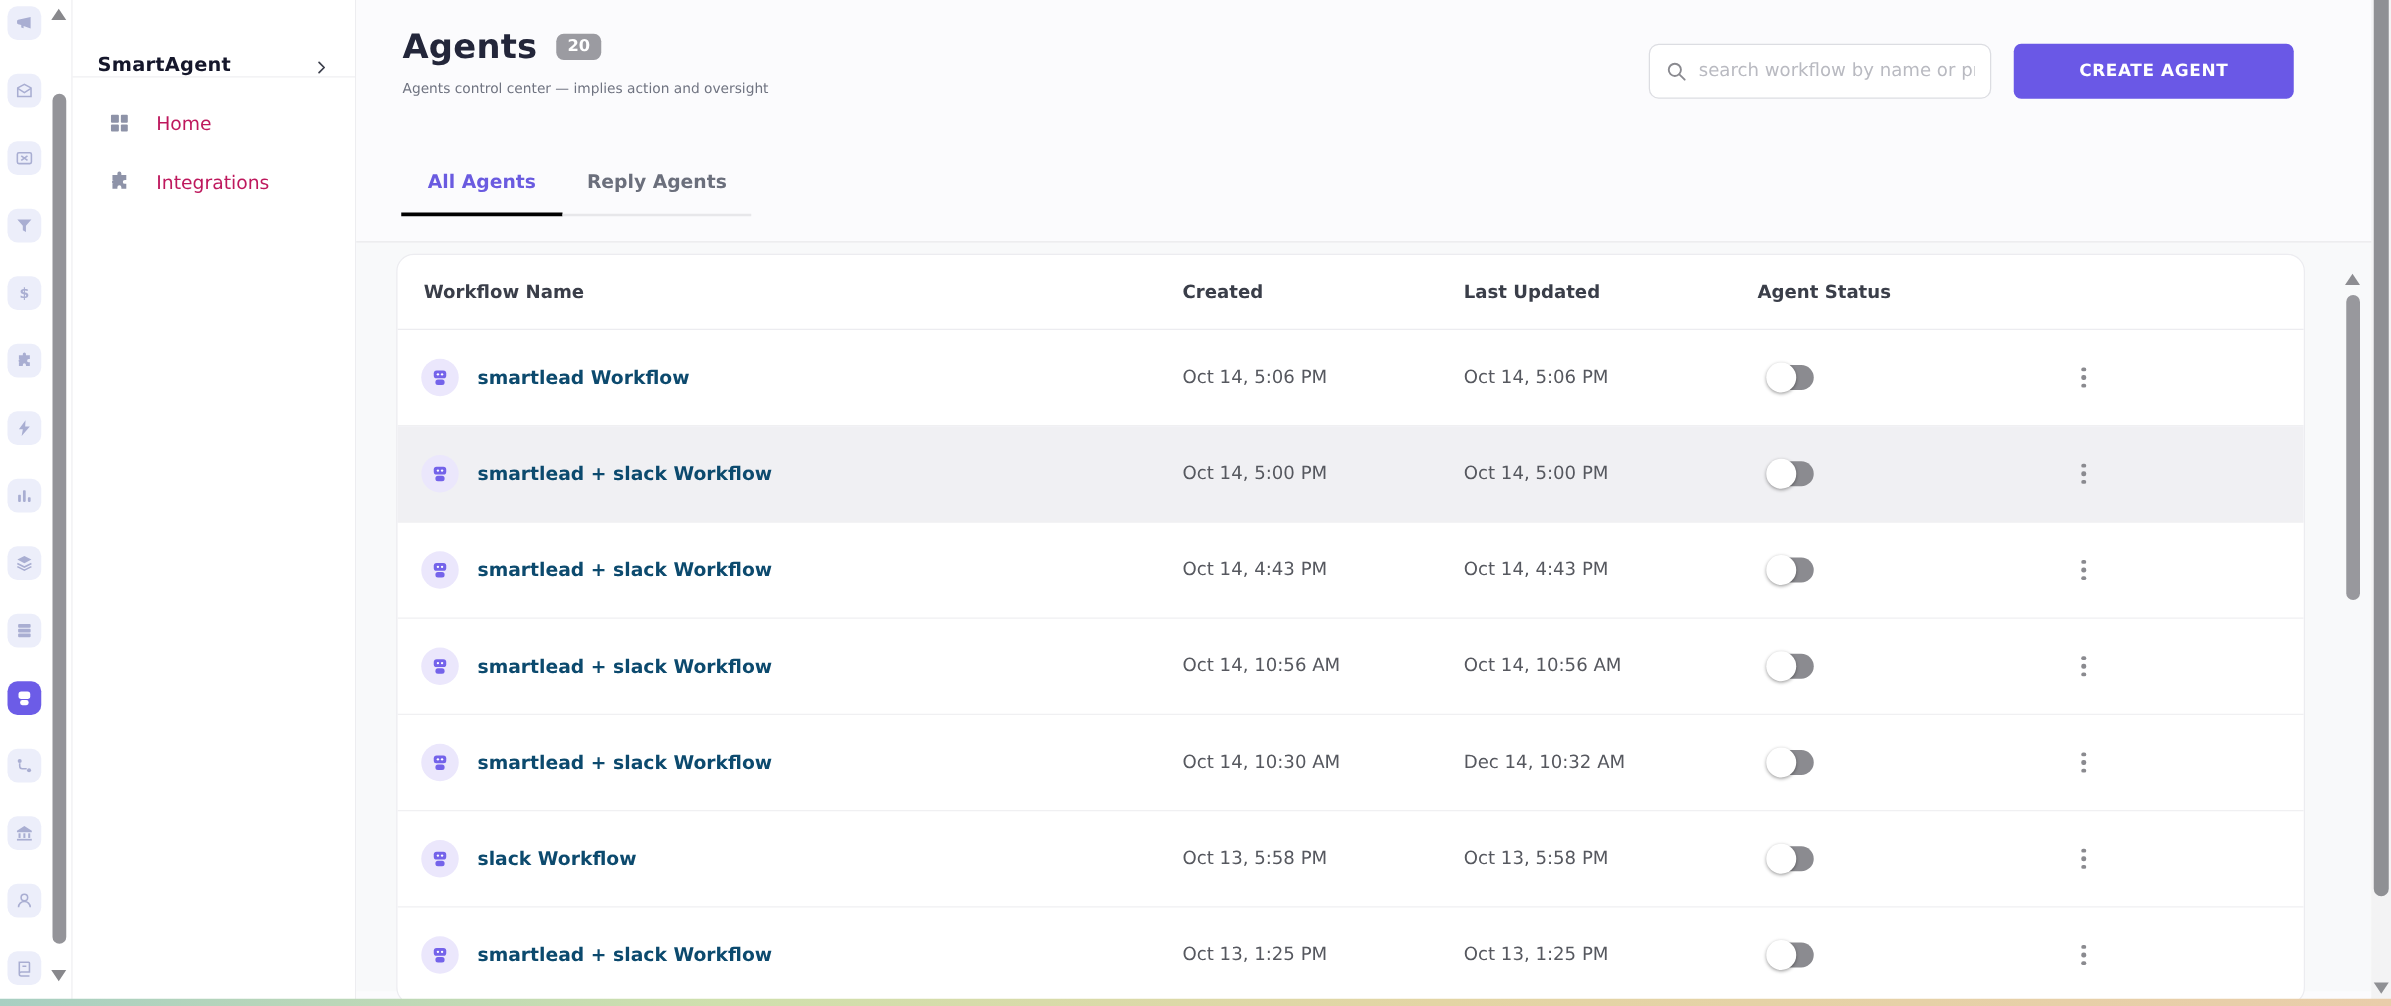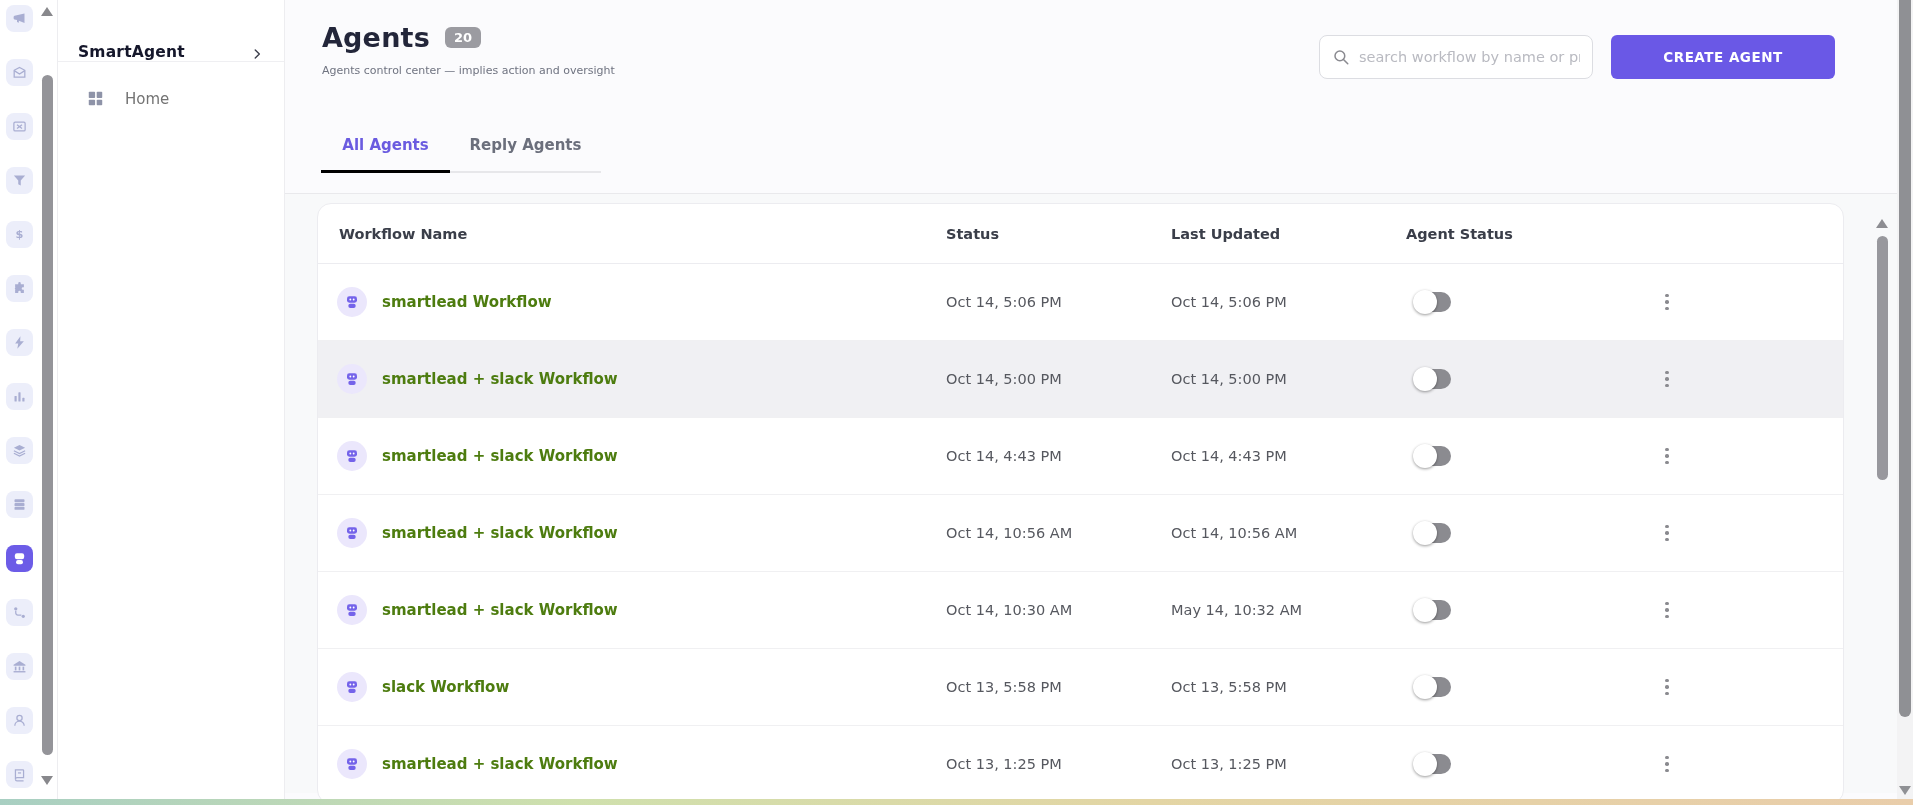--- a/index.html
+++ b/index.html
@@ -23,21 +23,21 @@
   .rail-scroll .sb-thumb { top:75px; left:4px; width:11px; height:680px; }
   .rail-scroll .arrow-down { top:776px; left:3px; }
 
   
   .sidebar { width:228px; background:#fff; border-left:1px solid #ededf0; border-right:1px solid #ededf0; flex:0 0 auto; }
   .sb-head { height:62px; display:flex; align-items:flex-end; justify-content:space-between; padding:0 20px; border-bottom:1px solid #efeff2; }
   .sb-brand { font-size:15.5px; font-weight:700; color:#15172b; letter-spacing:.2px; }
   .sb-chevron { color:#3c3f4c; width:14px; height:14px; cursor:pointer; }
   .sb-chevron svg { width:14px; height:14px; display:block; }
   .sb-nav { padding:16px 13px; }
-  .nav-item { height:41px; border-radius:10px; display:flex; align-items:center; padding:0 15px; gap:20px; color:#737373; font-size:15px; margin-bottom:6px; cursor:pointer; }
+  .nav-item { height:41px; border-radius:10px; display:flex; align-items:center; padding:0 15px; gap:20px; color:#be185d; font-size:15px; margin-bottom:6px; cursor:pointer; }
   .nav-item .nav-icon { width:19px; height:19px; color:#8e93a8; }
   .nav-item .nav-icon svg { width:19px; height:19px; display:block; }
   .nav-item.active { background:#edeffb; color:#6553e8; font-weight:600; }
   .nav-item.active .nav-icon { color:#6c5ce7; }
 
   
   .main { flex:1 1 auto; min-width:0; background:#fbfbfd; position:relative; }
   .main-head { display:flex; padding:22px 78px 0 37px; }
   .title-row { display:flex; align-items:center; gap:15px; }
   .page-title { font-size:27px; font-weight:700; color:#23263a; letter-spacing:.2px; }
@@ -59,21 +59,21 @@
   .card { margin:9px 0 0 32px; width:1527px; background:#fff; border:1px solid #ececf0; border-radius:14px; overflow:hidden; }
   .trow { display:grid; grid-template-columns:628px 225px 235px 255px 1fr; align-items:center; }
   .thead { height:60px; border-bottom:1px solid #ececf0; }
   .th { font-size:14.5px; font-weight:600; color:#3a3e49; }
   .th:first-child { padding-left:21px; }
   .row { height:77px; border-bottom:1px solid #f0f0f2; cursor:pointer; }
   .row.hl { background:#f0f0f3; }
   .cell-name { padding-left:19px; display:flex; align-items:center; gap:15px; }
   .avatar { width:30px; height:30px; border-radius:50%; background:#ebe7fc; color:#7463ea; display:flex; align-items:center; justify-content:center; flex:0 0 auto; }
   .avatar svg { width:16px; height:16px; display:block; }
-  .wf-name { font-size:15px; font-weight:600; color:#4d7c0f; }
+  .wf-name { font-size:15px; font-weight:600; color:#0c4a6e; }
   .cell-date { font-size:14.5px; color:#56585f; }
 
   .toggle { position:relative; width:35px; height:20px; border-radius:10px; background:#8b8b90; margin-left:10px; cursor:pointer; }
   .knob { position:absolute; left:-3px; top:-2px; width:24px; height:24px; border-radius:50%; background:#fff; box-shadow:0 1px 3px rgba(0,0,0,.4); }
 
   .kebab { display:flex; flex-direction:column; gap:3px; padding:6px 4px; cursor:pointer; width:12px; justify-self:start; }
   .kebab i { width:3.5px; height:3.5px; border-radius:50%; background:#8a8a8f; display:block; margin:0 auto; }
 
   
   .inner-sb-up { position:absolute; left:1876px; top:219px; border-left:6px solid transparent; border-right:6px solid transparent; border-bottom:9px solid #8d8d92; width:0; height:0; }
@@ -210,20 +210,28 @@
           <span class="nav-icon">
             <svg viewBox="0 0 24 24" fill="currentColor">
               <rect x="3.5" y="3.5" width="8" height="8" rx="1"></rect>
               <rect x="13.5" y="3.5" width="7" height="8" rx="1"></rect>
               <rect x="3.5" y="13.5" width="8" height="7" rx="1"></rect>
               <rect x="13.5" y="13.5" width="7" height="7" rx="1"></rect>
             </svg>
           </span>
           <span>Home</span>
         </div>
+        <div class="nav-item">
+          <span class="nav-icon">
+            <svg viewBox="0 0 24 24" fill="currentColor">
+              <path d="M10 3.5a2 2 0 0 1 4 0V5h5v5h-1.5a2 2 0 0 0 0 4H19v5h-5v-1.5a2 2 0 0 0-4 0V19H5v-5h1.5a2 2 0 0 1 0-4H5V5h5V3.5z"></path>
+            </svg>
+          </span>
+          <span>Integrations</span>
+        </div>
       </div>
   </div>
 
   <div class="main">
     <div class="main-head">
       <div class="title-block">
         <div class="title-row">
           <span class="page-title">Agents</span>
           <span class="badge">20</span>
         </div>
@@ -243,21 +251,21 @@
 
     <div class="tabs">
       <div class="tab active">All Agents</div>
       <div class="tab inactive">Reply Agents</div>
     </div>
 
     <div class="content">
       <div class="card">
         <div class="trow thead">
           <div class="th">Workflow Name</div>
-          <div class="th">Status</div>
+          <div class="th">Created</div>
           <div class="th">Last Updated</div>
           <div class="th">Agent Status</div>
           <div class="th"></div>
         </div>
         <div id="rows-host">
   <div class="trow row">
     <div class="cell-name">
       <span class="avatar">
                   <svg viewBox="0 0 24 24">
                     <rect x="4.5" y="3.5" width="15" height="9.5" rx="3.5" fill="currentColor"></rect>
@@ -366,21 +374,21 @@
                   <svg viewBox="0 0 24 24">
                     <rect x="4.5" y="3.5" width="15" height="9.5" rx="3.5" fill="currentColor"></rect>
                     <circle cx="9.5" cy="8.2" r="1.4" fill="#fff"></circle>
                     <circle cx="14.5" cy="8.2" r="1.4" fill="#fff"></circle>
                     <rect x="6.5" y="14.5" width="11" height="6.5" rx="3" fill="currentColor"></rect>
                   </svg>
                 </span>
       <span class="wf-name">smartlead + slack Workflow</span>
     </div>
     <div class="cell-date">Oct 14, 10:30 AM</div>
-    <div class="cell-date">May 14, 10:32 AM</div>
+    <div class="cell-date">Dec 14, 10:32 AM</div>
     <div class="cell-toggle">
       <div class="toggle">
                   <div class="knob"></div>
                 </div>
     </div>
     <div class="kebab">
                 <i></i>
                 <i></i>
                 <i></i>
               </div>

